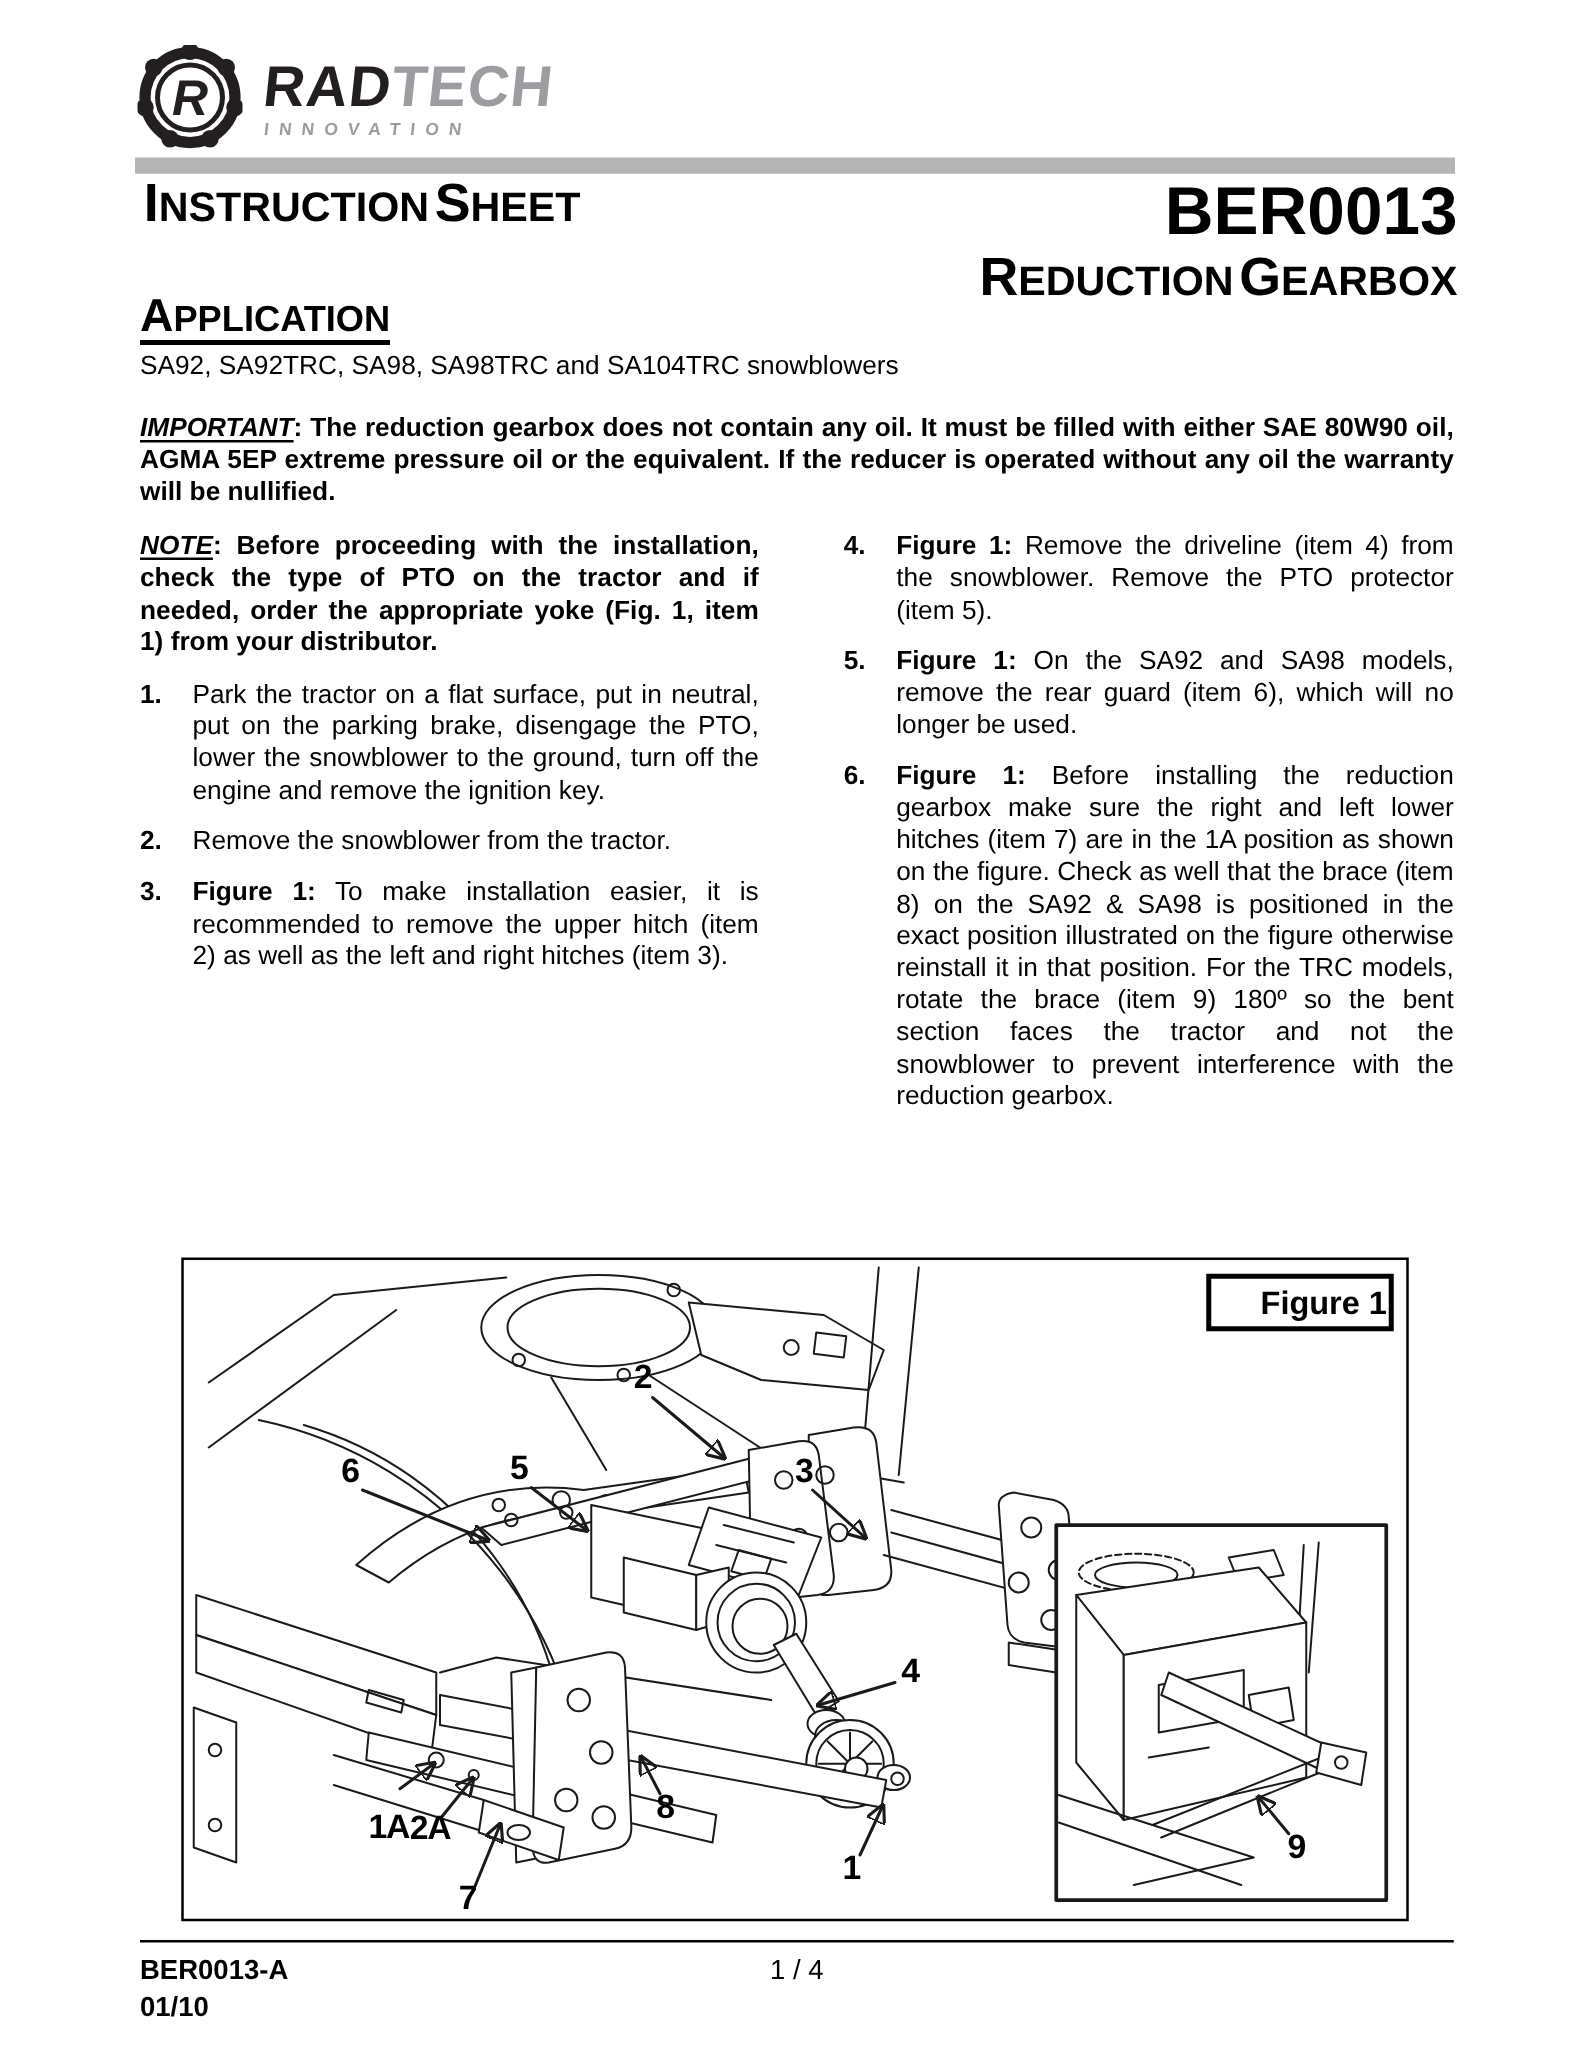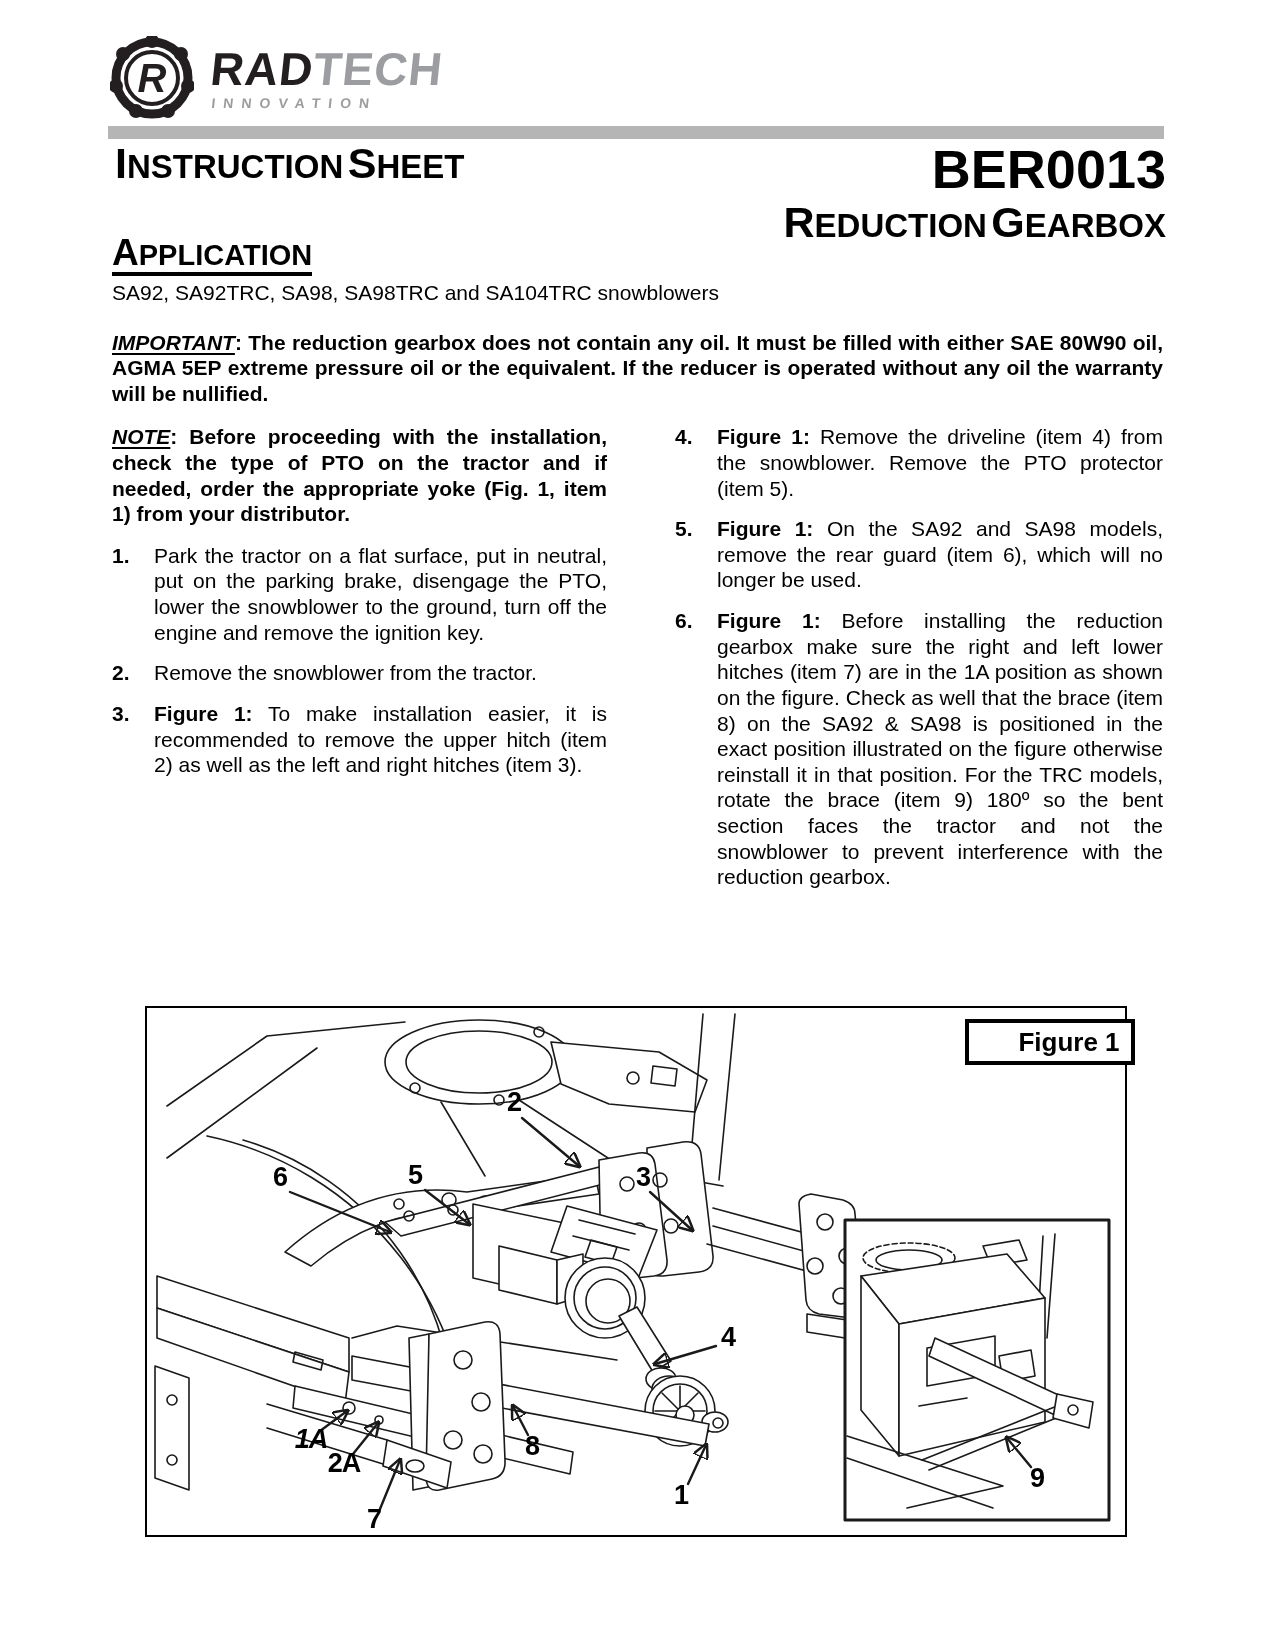--- a/index.html
+++ b/index.html
@@ -49,21 +49,21 @@
   .step .body b { font-weight:bold; }
 
   
   .figure { position:absolute; left:145px; top:1006px; width:982px; height:531px;
             border:2px solid #000; box-sizing:border-box; background:#fff; }
   .fig-svg { position:absolute; left:0; top:0; width:978px; height:527px; }
   .fig-svg path, .fig-svg ellipse, .fig-svg circle, .fig-svg rect, .fig-svg line {
       stroke:#1a1a1a; stroke-width:1.6; fill:none; stroke-linejoin:round; stroke-linecap:round; }
   .fig-svg .fw { fill:#ffffff; }
   .fig-svg .arrow { stroke-width:2.4; }
-  .fig-label { position:absolute; left:818px; top:11px; width:170px; height:46px;
+  .fig-label { position:absolute; left:818px; top:11px; width:150px; height:46px;
       border:4px solid #000; box-sizing:border-box; background:#fff;
       display:flex; align-items:center; justify-content:center;
       font-weight:bold; font-size:26px;padding-left:38px; }
   .callout { position:absolute; transform:translate(-50%,-50%);
       font-weight:bold; font-size:27px; line-height:1; letter-spacing:-1px; }
 
   
   .footer { position:absolute; left:112px; top:1552px; width:1051px;
             border-top:2px solid #000; padding-top:9px; font-size:22px; }
   .footer .doc-id { font-weight:bold; }
@@ -287,23 +287,28 @@
         </g>
     </svg>
 
     <div class="fig-label">Figure 1</div>
     <div id="callout-layer">
         <div class="callout" style="left: 367px; top: 94px;">2</div>
         <div class="callout" style="left: 268px; top: 167px;">5</div>
         <div class="callout" style="left: 133px; top: 169px;">6</div>
         <div class="callout" style="left: 496px; top: 169px;">3</div>
         <div class="callout" style="left: 581px; top: 329px;">4</div>
-        <div class="callout" style="left: 164px; top: 431px; font-style: italic;">1A</div>
+        <div class="callout" style="left: 164px; top: 454px;">1A</div>
         <div class="callout" style="left: 197px; top: 455px;">2A</div>
         <div class="callout" style="left: 385px; top: 438px;">8</div>
         <div class="callout" style="left: 227px; top: 511px;">7</div>
         <div class="callout" style="left: 534px; top: 487px;">1</div>
         <div class="callout" style="left: 890px; top: 470px;">9</div>
       </div>
   </div>
 
+  <div class="footer">
+    <div class="doc-id">BER0013-A</div>
+    <div class="page-num">1 / 4</div>
+    <div class="date">01/10</div>
+  </div>
 
 </div>
 
 </body></html>

